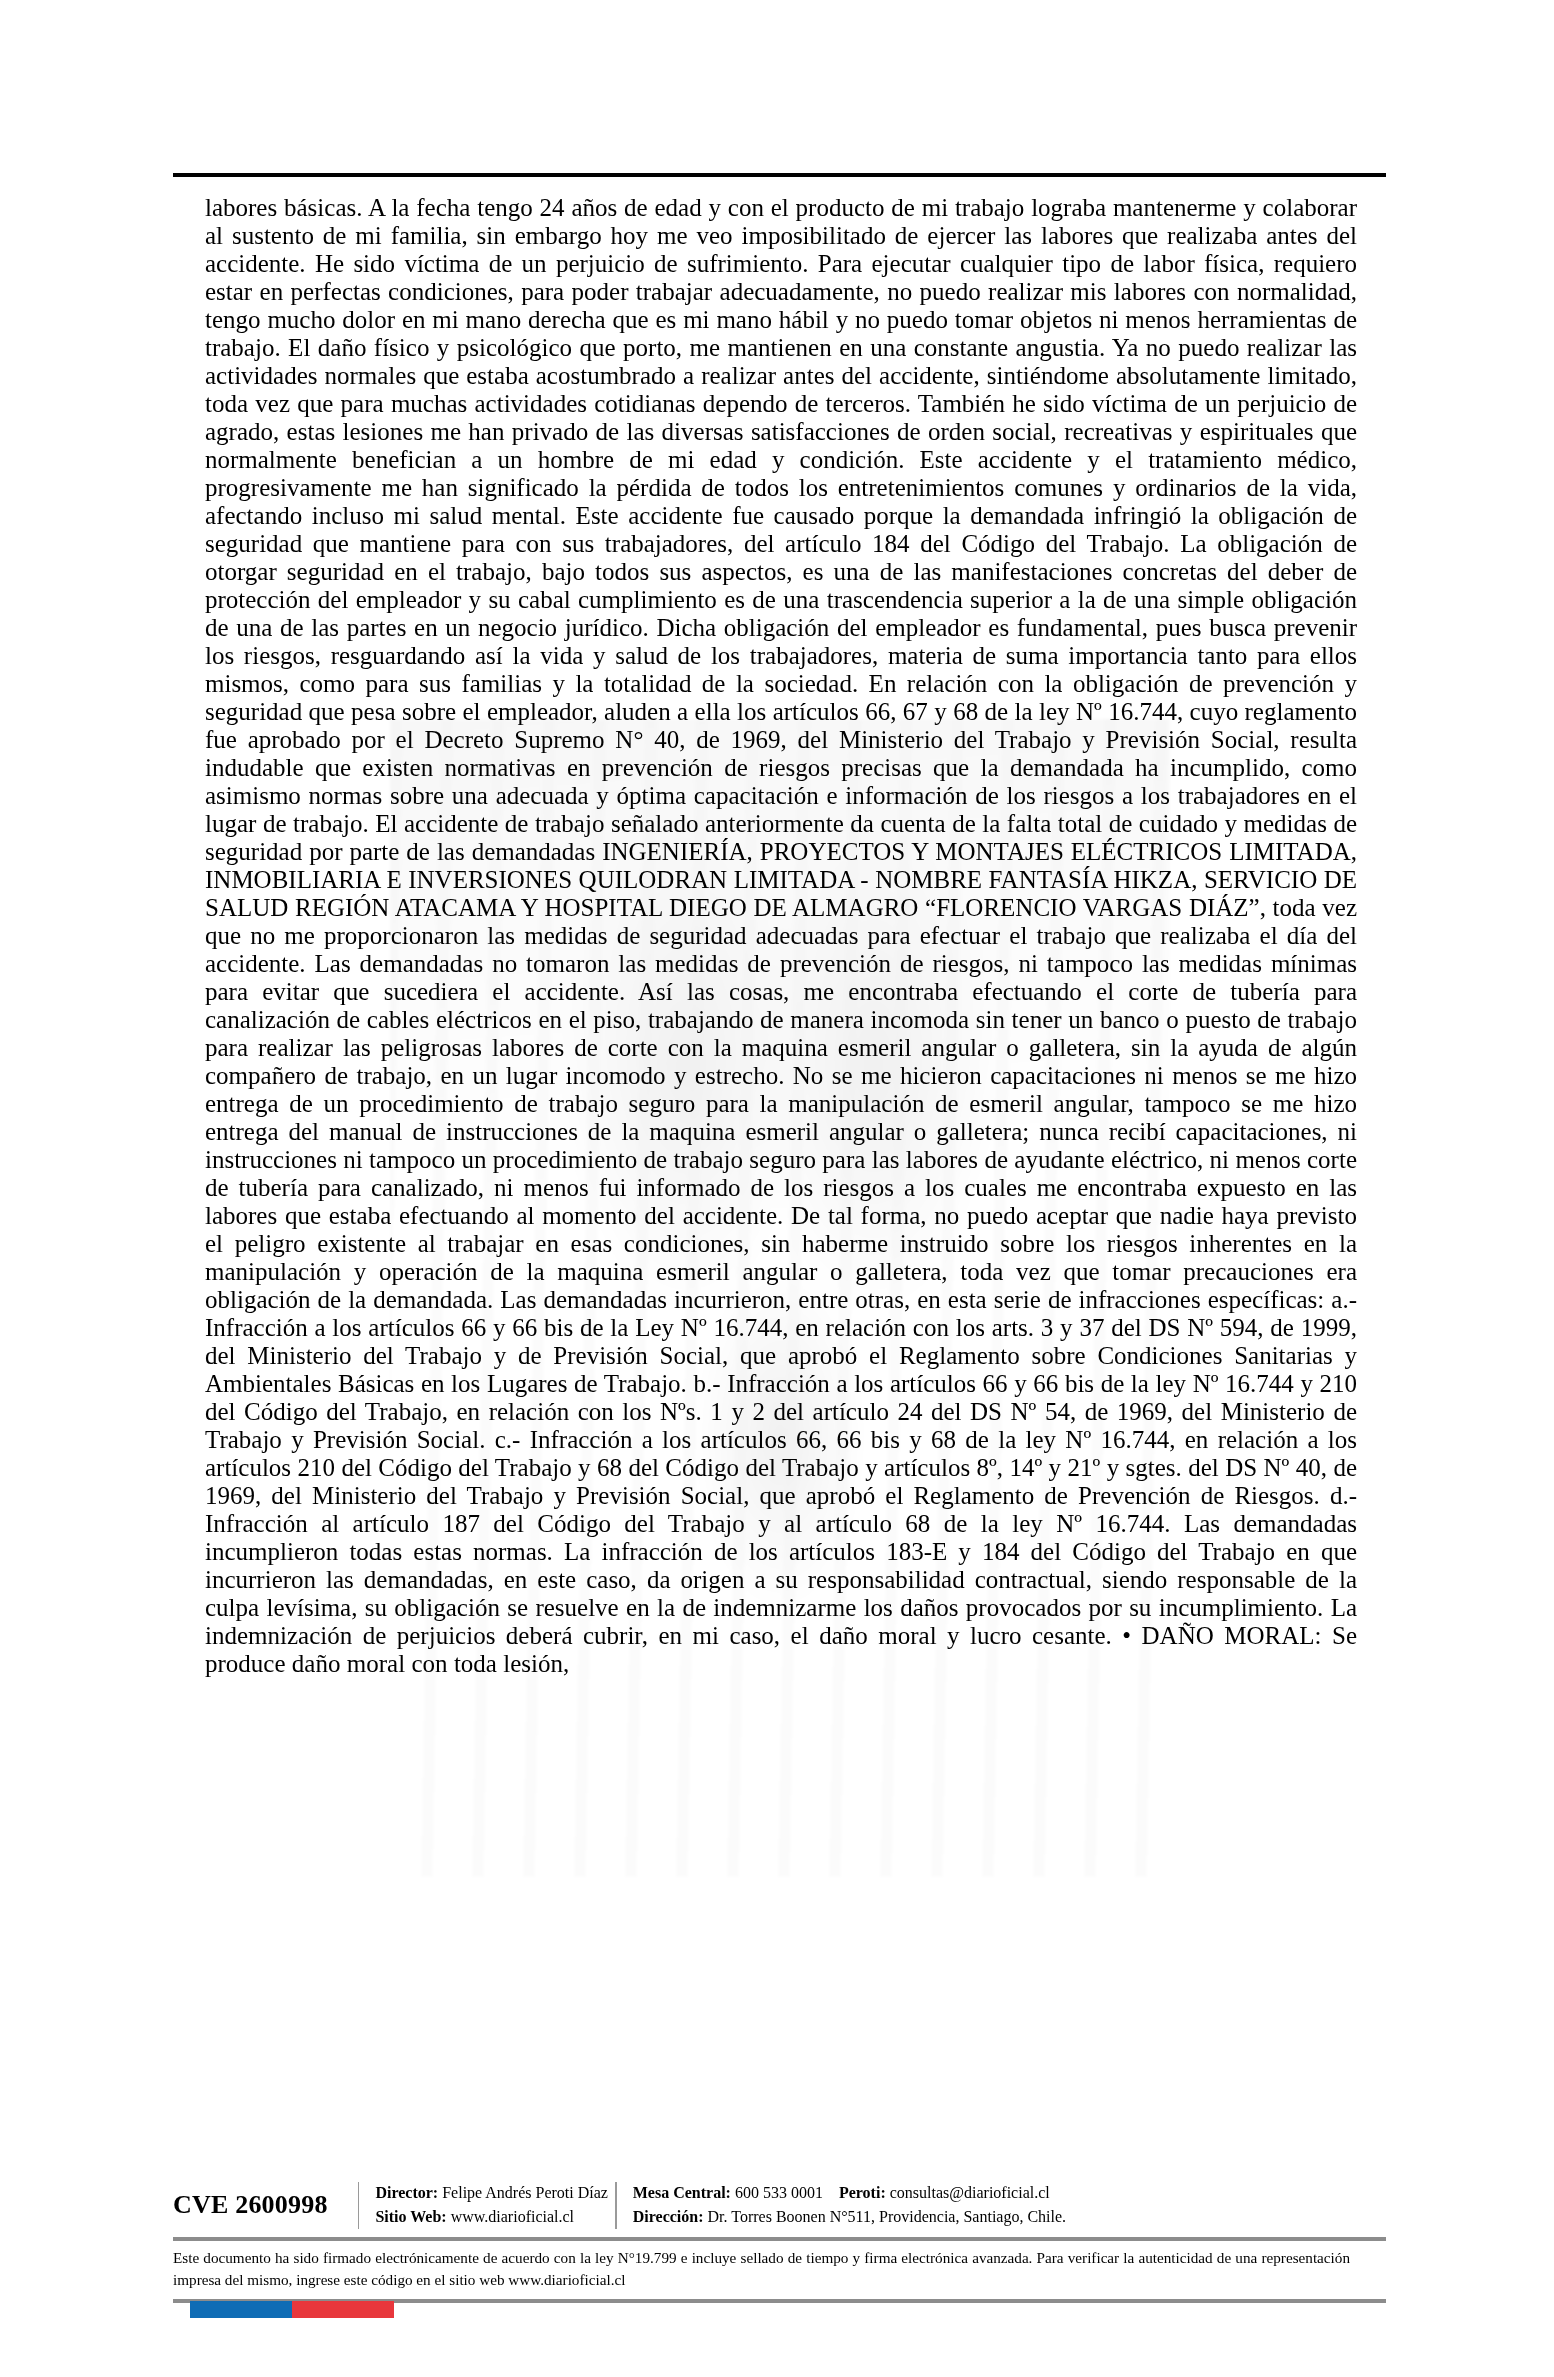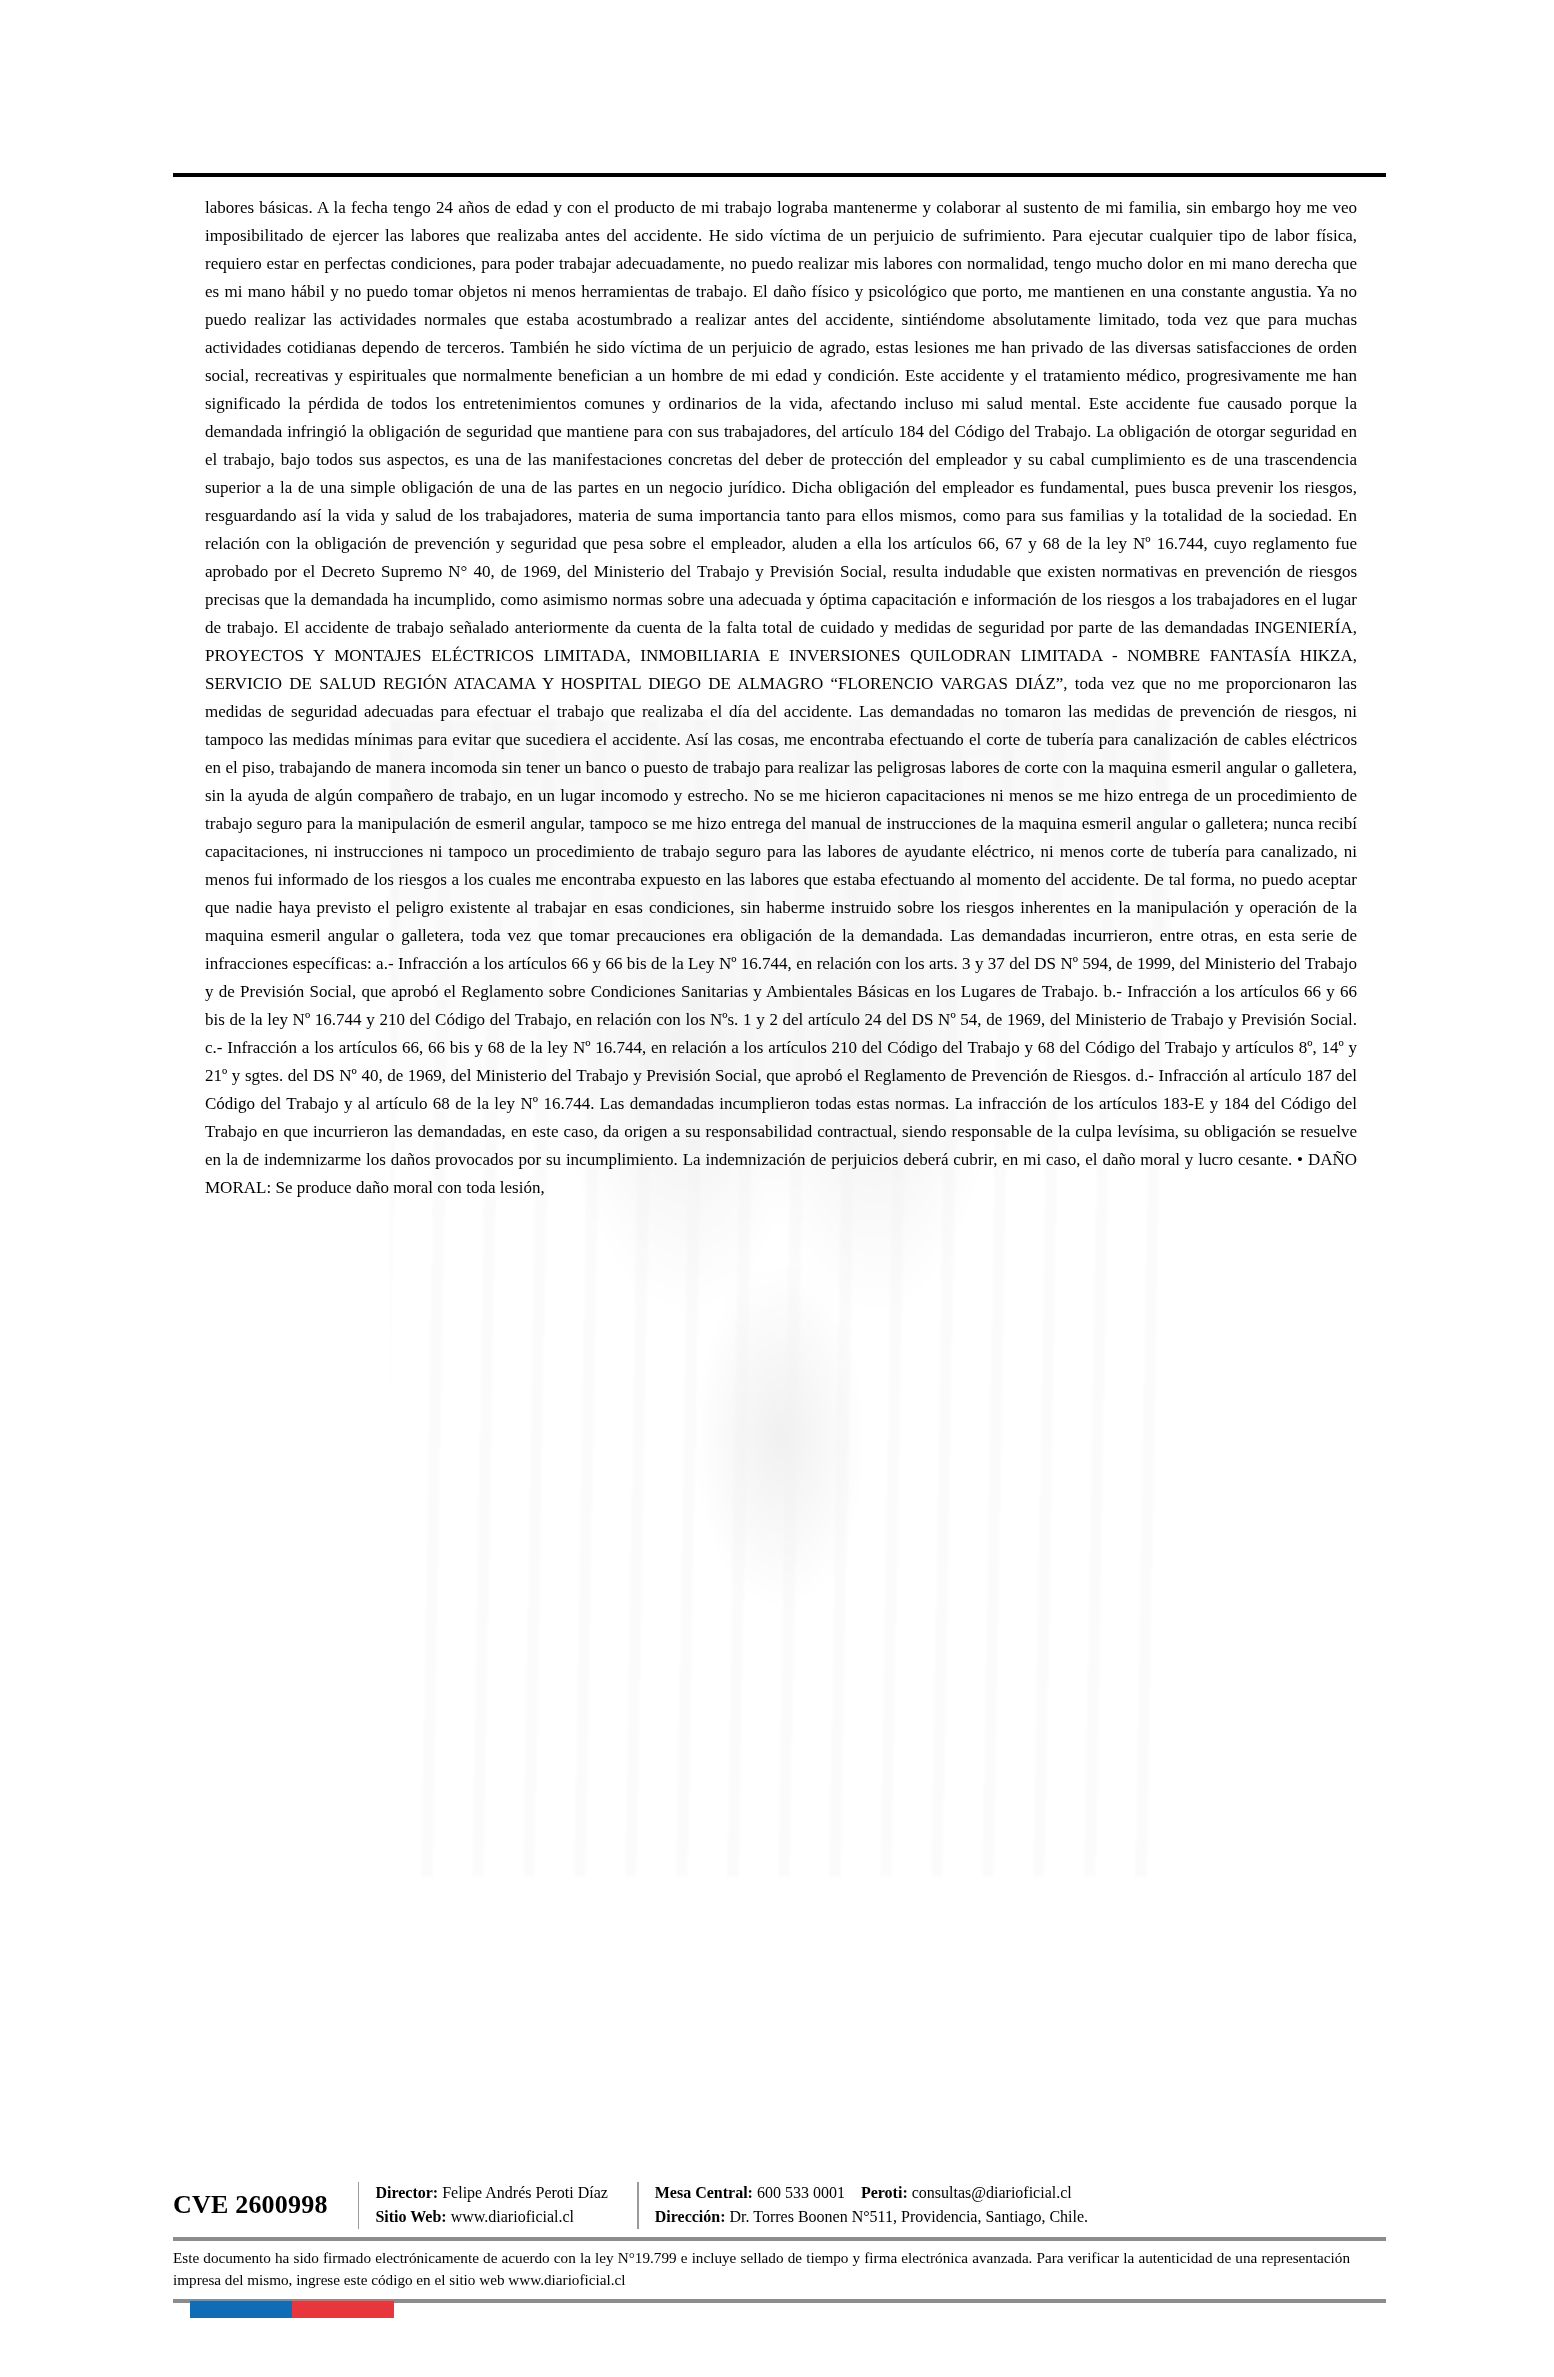--- a/index.html
+++ b/index.html
@@ -74,21 +74,21 @@
     left:173px; top:173px;
     width:1213px; height:4.3px;
     background:#000;
   }
 
   
   .body-col{
     position:absolute;
     left:205px; top:194px;
     width:1152px;
-    font-size:17px;
+    font-size:25px;
     line-height:28px;
     text-align:justify;
     text-justify:inter-word;
     hyphens:none;
     word-spacing:0.1px;
   }
   .body-col p{ margin:0; }
 
   
   .footer-wrap{
@@ -112,21 +112,21 @@
   }
   .vdiv{
     width:1.8px;
     background:#9a9a9a;
     margin:1.2px 16px 1.2px 0;
     flex:0 0 auto;
   }
   .fcol{
     font-size:16px;
     line-height:24.4px;
-    padding-right:29px;
+    padding-right:7px;
     white-space:nowrap;
   }
   .fcol b{ font-weight:bold; }
   .fcol-2{ padding-right:0; }
 
   .rule-foot{
     width:1213px; height:3.7px;
     background:#8c8c8c;
     margin-top:1.2px;
   }

